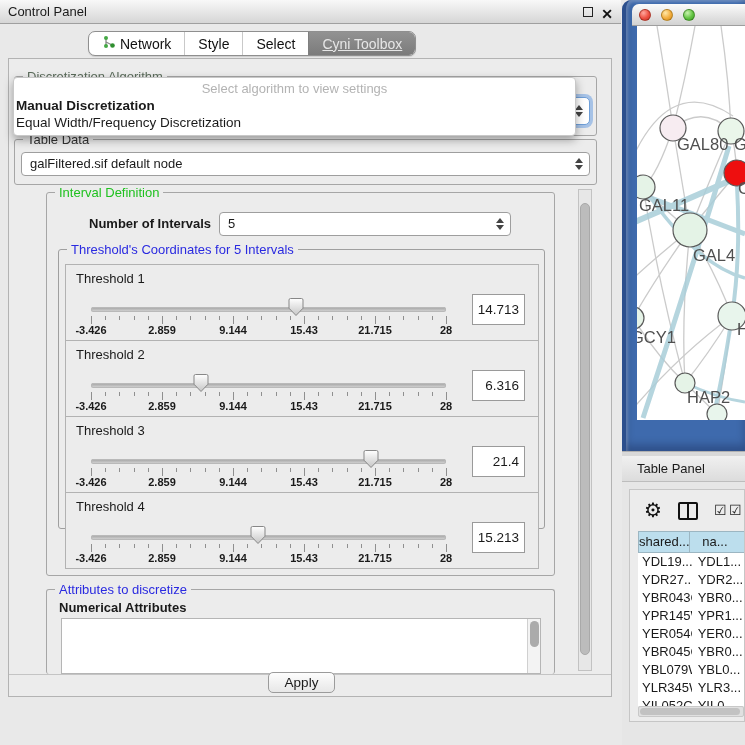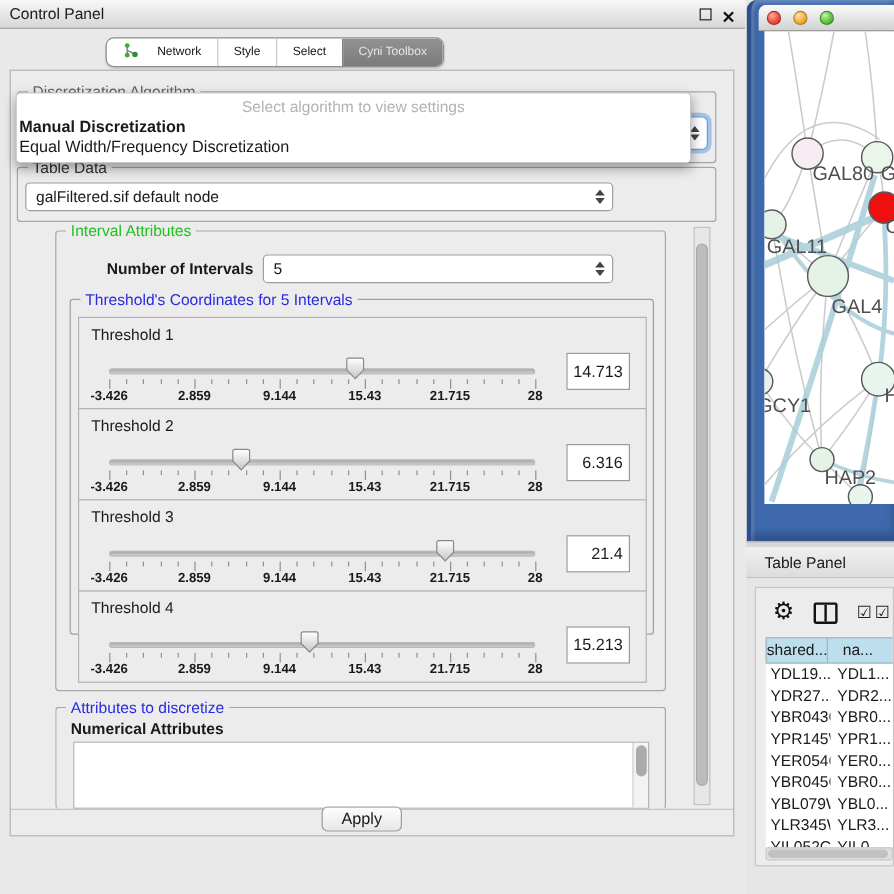--- a/index.html
+++ b/index.html
@@ -14,24 +14,24 @@
 
   
   .cp-titlebar{left:0;top:0;width:621px;height:24px;background:linear-gradient(#f8f8f8,#d6d6d6);
     border-bottom:1px solid #9f9f9f;line-height:23px;padding-left:8px;}
   .float-btn{right:28px;top:7px;width:10px;height:10px;border:1.6px solid #222;background:transparent;}
   .close-btn{right:8px;top:3px;font-size:14px;font-weight:bold;color:#111;}
 
   
   .seg{display:flex;height:25px;background:#fff;border:1px solid #8f8f8f;border-radius:7px;overflow:hidden;
     box-shadow:0 1px 1px rgba(0,0,0,.12);}
-  .seg-item{display:flex;align-items:center;gap:15px;padding:0 13px;font-size:10px;color:#111;
+  .seg-item{display:flex;align-items:center;gap:4px;padding:0 13px;font-size:14px;color:#111;
     border-left:1px solid #c9c9c9;white-space:nowrap;cursor:default;}
   .seg-item:first-child{border-left:none;}
-  .seg-item.selected{background:linear-gradient(#929292,#7b7b7b);color:#e6e6e6;border-left-color:#7f7f7f;}
+  .seg-item.selected{background:linear-gradient(#929292,#7b7b7b);color:#e6e6e6;border-left-color:#7f7f7f;text-decoration:underline;}
   .seg-item.selected + .seg-item{border-left-color:#7f7f7f;}
   #top-tabs{left:88px;top:31px;}
   #bottom-tabs{left:140px;top:703px;}
 
   
   .main-panel{left:8px;top:58px;width:604px;height:639px;background:var(--panel-bg);
     border:1px solid #b3b3b3;}
 
   .group{position:absolute;border:1px solid #a6a6a6;border-radius:3px;}
   .group-label{position:absolute;top:-8px;left:8px;background:var(--panel-bg);padding:0 4px;font-size:13px;white-space:nowrap;}
@@ -40,21 +40,21 @@
   #grp-algorithm .group-label{color:#5a6b5a;}
   #grp-tabledata{left:14px;top:139px;width:583px;height:46px;}
   #grp-tabledata .group-label{color:#333;}
 
   .combo{position:absolute;background:#fff;border:1px solid #9e9e9e;border-radius:4px;
     font-size:13px;line-height:22px;padding-left:8px;overflow:hidden;white-space:nowrap;}
   .stepper{position:absolute;right:6px;top:50%;transform:translateY(-50%);display:flex;flex-direction:column;align-items:center;gap:2px;}
   .tri-up{width:0;height:0;border-left:4px solid transparent;border-right:4px solid transparent;border-bottom:5px solid #444;}
   .tri-down{width:0;height:0;border-left:4px solid transparent;border-right:4px solid transparent;border-top:5px solid #444;}
 
-  #tabledata-combo{left:6px;top:12px;width:490px;height:24px;}
+  #tabledata-combo{left:6px;top:12px;width:569px;height:24px;}
 
   
   .focus-frag{left:560px;top:97px;width:30px;height:28px;background:#fff;border:1px solid #6f9fd8;
     border-radius:5px;box-shadow:0 0 0 3px rgba(110,160,225,.55);z-index:4;}
 
   
   .popup{left:13px;top:77px;width:563px;height:59px;background:#fff;border:1px solid #c8c8c8;
     border-radius:4px;box-shadow:0 4px 10px rgba(0,0,0,.35);z-index:10;padding-top:3px;}
   .popup-hint{text-align:center;color:#b3b3b3;font-size:13px;line-height:16px;}
   .popup-opt{font-size:13.5px;line-height:17px;padding-left:2px;white-space:nowrap;}
@@ -196,21 +196,21 @@
     <div class="combo" id="tabledata-combo">
       <span>galFiltered.sif default node</span>
       <span class="stepper">
           <span class="tri-up"></span>
           <span class="tri-down"></span>
         </span>
     </div>
   </div>
 
   <div class="group" id="grp-interval">
-    <span class="group-label">Interval Attributes</span>
+    <span class="group-label">Interval Definition</span>
 
     <span class="abs noi-label">Number of Intervals</span>
     <div class="combo" id="noi-combo">
       <span>5</span>
       <span class="stepper">
           <span class="tri-up"></span>
           <span class="tri-down"></span>
         </span>
     </div>
 

